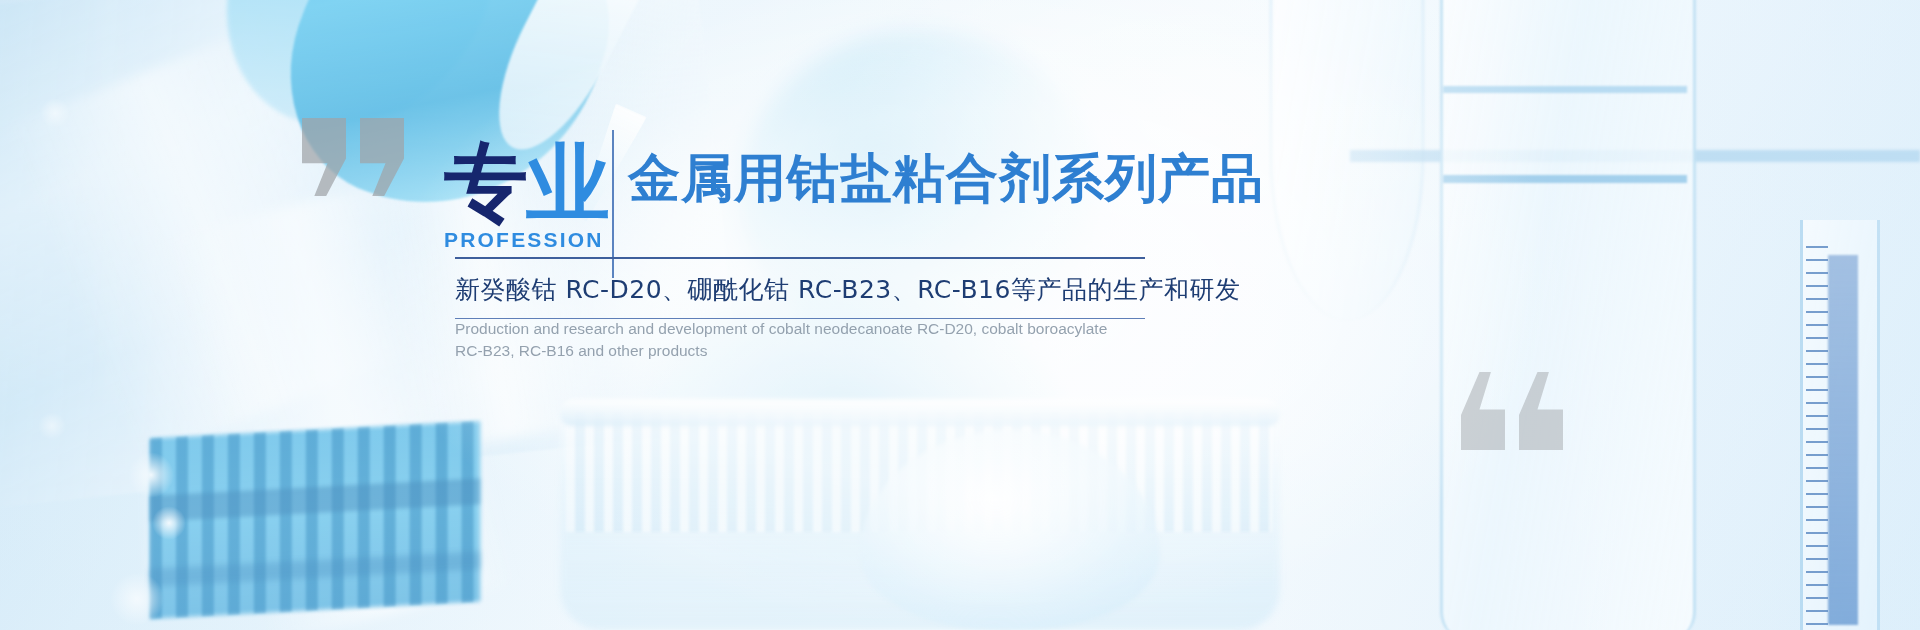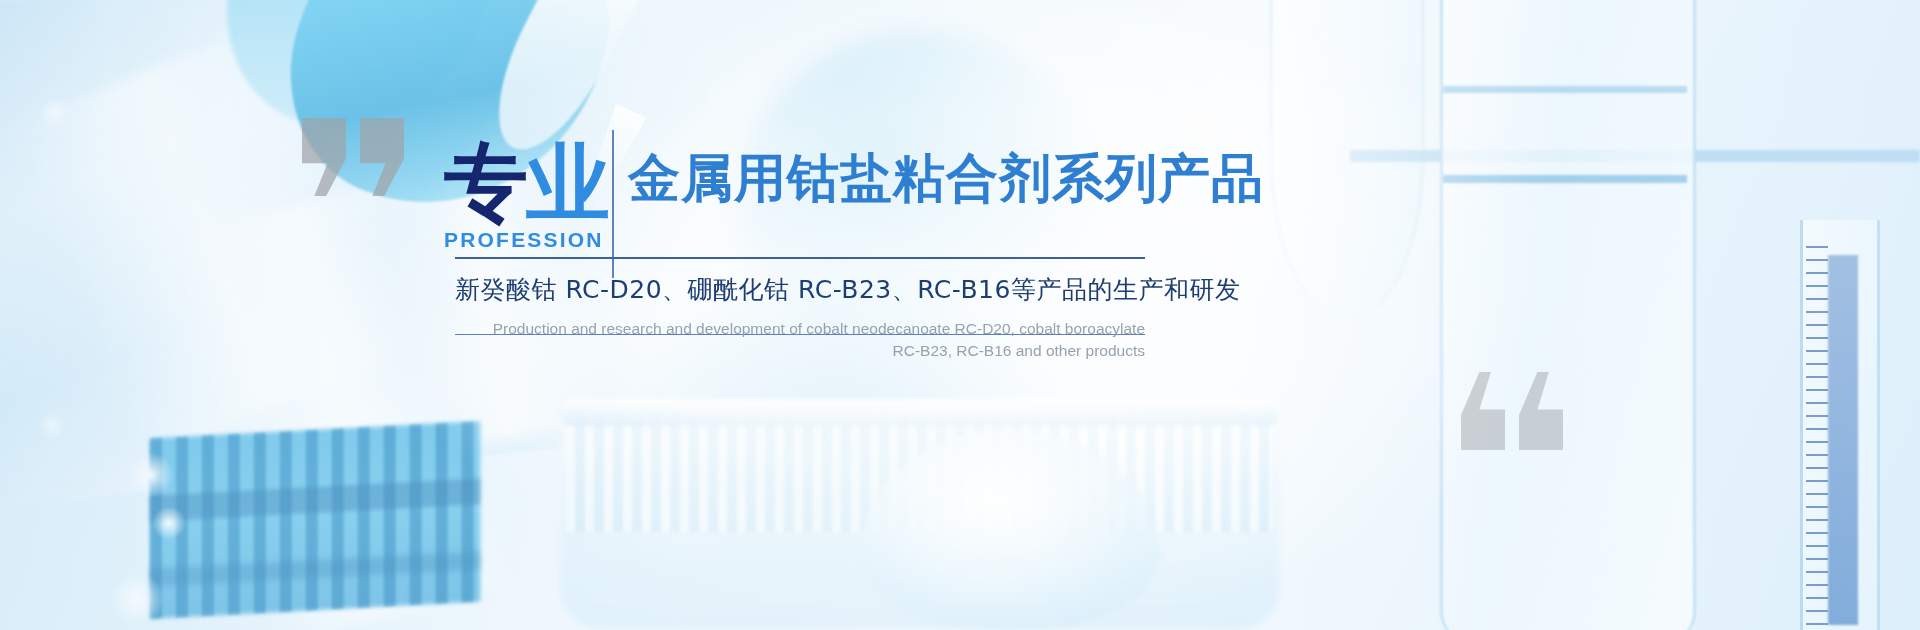--- a/index.html
+++ b/index.html
@@ -234,28 +234,28 @@
     font-family:"DejaVu Sans","Liberation Sans",sans-serif;white-space:nowrap;
   }
   #headline-2{
     font-size:52px;line-height:64px;font-weight:bold;color:#2e7fd1;letter-spacing:1px;
     font-family:"DejaVu Sans","Liberation Sans",sans-serif;white-space:nowrap;margin-top:22px;
   }
 
   #subline-wrap{
     position:absolute;left:455px;top:257px;width:690px;
     border-top:2px solid #3e5f9c;border-bottom:1px solid #5f7fb8;
-    padding:14px 0 28px 0;text-align:center;
+    padding:14px 0 12px 0;text-align:center;
   }
   #subline{
     font-size:25px;color:#1e3d73;letter-spacing:.5px;white-space:nowrap;
     font-family:"DejaVu Sans","Liberation Sans",sans-serif;
   }
 
-  #eng-wrap{position:absolute;left:455px;top:318px;width:690px;text-align:right;}
+  #eng-wrap{position:absolute;left:455px;top:318px;width:690px;text-align:left;}
   #eng-1,#eng-2{
     font-size:15.5px;line-height:22px;color:#8c9aa8;opacity:.92;
     font-family:"Liberation Sans",sans-serif;
   }
 </style>
 </head>
 <body>
 
 <div id="banner">
 

